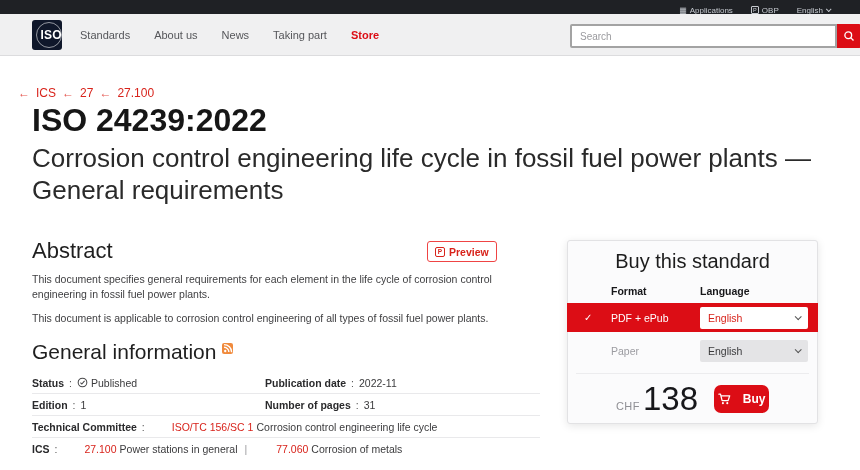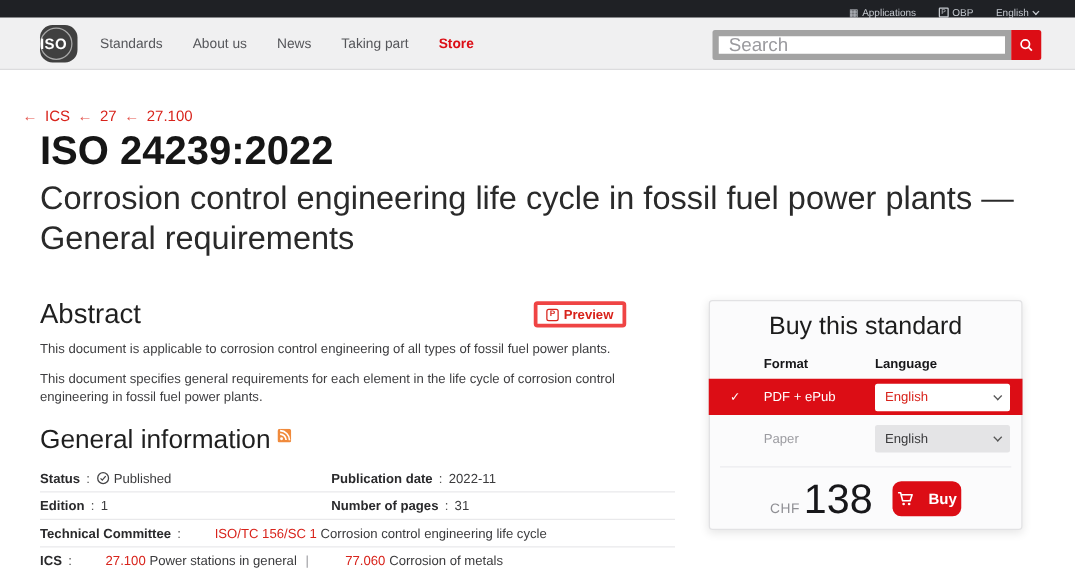--- a/index.html
+++ b/index.html
@@ -13,54 +13,54 @@
   .grid-icon::before { content:"▦"; font-size:8px; line-height:1; }
   .obp-icon { width:8px; height:8px; border:1px solid #c6cad0; border-radius:1px;
     display:flex; align-items:center; justify-content:center; font-size:5.5px; }
   .obp-icon::before { content:"P"; }
   .chev { display:inline-block; width:4px; height:4px; border-right:1px solid currentColor;
     border-bottom:1px solid currentColor; transform:rotate(45deg) translateY(-1px); }
 
   
   .navbar { position:absolute; top:14px; left:0; right:0; height:42px; background:#f0f0f1;
     border-bottom:1px solid #dcdcde; }
-  .logo { position:absolute; left:32px; top:6px; width:30px; height:30px; background:#404040;
-    border-radius:10px; display:flex; align-items:center; justify-content:flex-start;
+  .logo { position:absolute; left:32px; top:6px; width:30px; height:30px; background:#0f172a;
+    border-radius:3px; display:flex; align-items:center; justify-content:flex-end;
     color:#fff; font-weight:bold; font-size:12px; cursor:pointer; }
   .logo::before { content:""; position:absolute; width:24px; height:24px;
     border:1px solid rgba(255,255,255,.55); border-radius:50%; }
   .logo span { position:relative; letter-spacing:.3px; }
   .menu { position:absolute; left:80px; top:0; height:41px; display:flex; align-items:center;
     gap:24px; font-size:11px; color:#55565a; }
   .menu > div { cursor:pointer; }
   .menu .active { color:#dc0d15; font-weight:bold; }
   .searchwrap { position:absolute; left:570px; top:10px; display:flex; height:24px; }
-  .search-input { width:239px; height:24px; border:5px solid #a3a3a3; border-radius:2px 0 0 2px;
-    padding:0 8px; font-size:15px; color:#333; font-family:"Liberation Sans",sans-serif; outline:none; }
+  .search-input { width:267px; height:24px; border:2px solid #a3a3a3; border-radius:2px 0 0 2px;
+    padding:0 8px; font-size:10px; color:#333; font-family:"Liberation Sans",sans-serif; outline:none; }
   .search-input::placeholder { color:#9a9a9e; }
   .search-btn { width:24px; height:24px; background:#dc0d15; border:none; border-radius:0 2px 2px 0;
     display:flex; align-items:center; justify-content:center; cursor:pointer; }
 
   
   .breadcrumb { position:absolute; left:18px; top:86px; display:flex; align-items:center;
     gap:6px; font-size:12px; }
   .bc-arrow { color:#e4554e; }
   .bc-arrow::before { content:"←"; }
   .bc-link { color:#d8231b; cursor:pointer; }
 
   
   .h-code { position:absolute; left:32px; top:102px; font-size:32px; font-weight:700;
     color:#161616; }
   .h-title { position:absolute; left:32px; top:142px; width:782px; font-size:26px;
     line-height:32px; font-weight:400; color:#2a2a2a; }
 
   
   .abstract-h { position:absolute; left:32px; top:238px; font-size:22px; font-weight:400; color:#1f1f1f; }
   .preview-btn { position:absolute; left:427px; top:241px; height:21px; display:flex;
-    align-items:center; gap:4px; padding:0 7px; border:3px solid #ef4444; border-radius:3px;
+    align-items:center; gap:4px; padding:0 7px; border:1px solid #ef4444; border-radius:3px;
     background:#fff; color:#d8231b; font-weight:bold; font-size:10.5px; cursor:pointer; }
   .preview-icon { width:10px; height:10px; border:1px solid #d8231b; border-radius:2px;
     display:flex; align-items:center; justify-content:center; font-size:6.5px; font-weight:bold; }
   .preview-icon::before { content:"P"; }
   .abstract-body { position:absolute; left:32px; top:272px; width:508px; font-size:10.5px;
     line-height:15px; color:#3e3e40; }
   .abstract-body p { margin:0 0 9px 0; }
 
   
   .geninfo-h { position:absolute; left:32px; top:340px; font-size:21px; font-weight:400;
@@ -155,22 +155,22 @@
 
 <div class="h-code">ISO 24239:2022</div>
 <div class="h-title">Corrosion control engineering life cycle in fossil fuel power plants — General requirements</div>
 
 <div class="abstract-h">Abstract</div>
 <button class="preview-btn">
   <span class="preview-icon"></span>
   <span>Preview</span>
 </button>
 <div class="abstract-body">
+  <p>This document specifies general requirements for each element in the life cycle of corrosion control engineering in fossil fuel power plants.</p>
   <p>This document is applicable to corrosion control engineering of all types of fossil fuel power plants.</p>
-  <p>This document specifies general requirements for each element in the life cycle of corrosion control engineering in fossil fuel power plants.</p>
 </div>
 
 <div class="geninfo-h">
   <span>General information</span>
   <svg class="rss-icon" width="11" height="11" viewBox="0 0 16 16">
     <rect width="16" height="16" rx="3" fill="#f08a3c"></rect>
     <circle cx="4.7" cy="11.6" r="1.7" fill="#fff"></circle>
     <path d="M3 6.2 a7 7 0 0 1 7 7" stroke="#fff" stroke-width="2" fill="none"></path>
     <path d="M3 2.3 a11 11 0 0 1 11 11" stroke="#fff" stroke-width="2" fill="none"></path>
   </svg>

